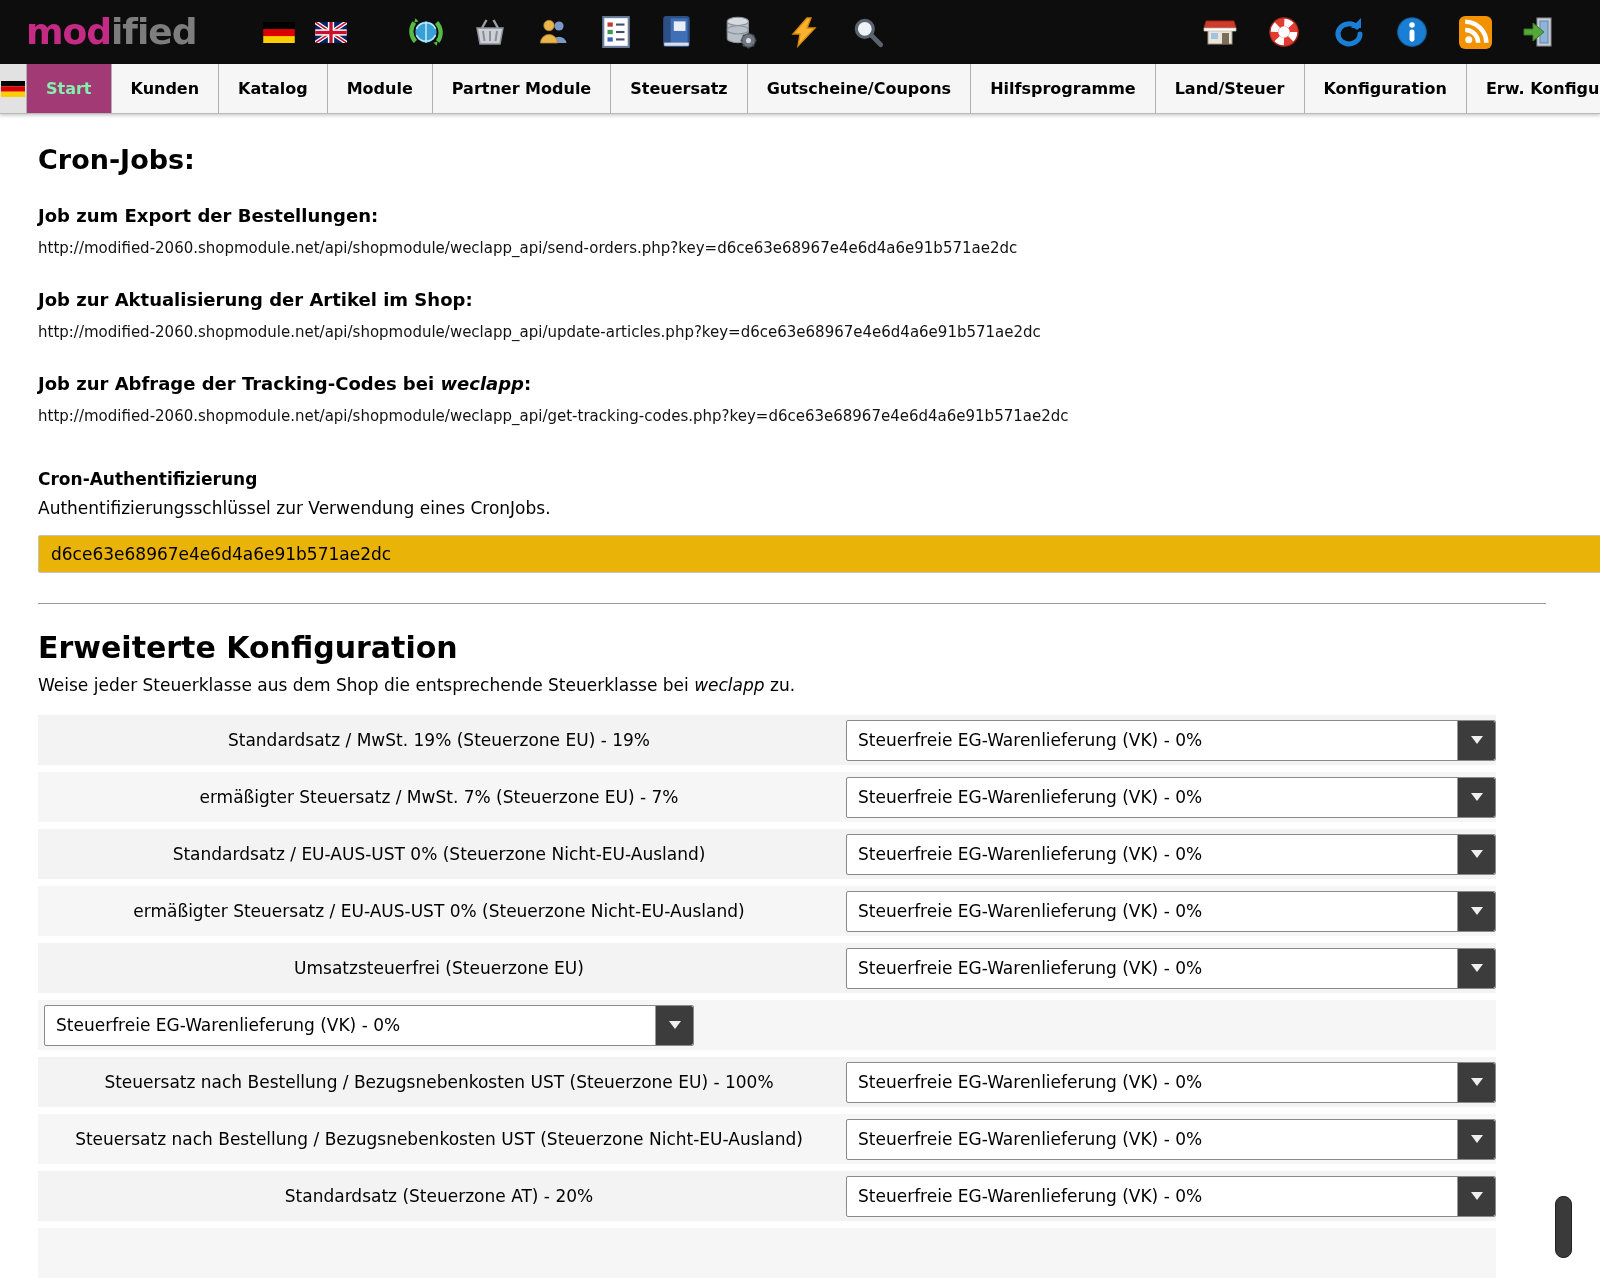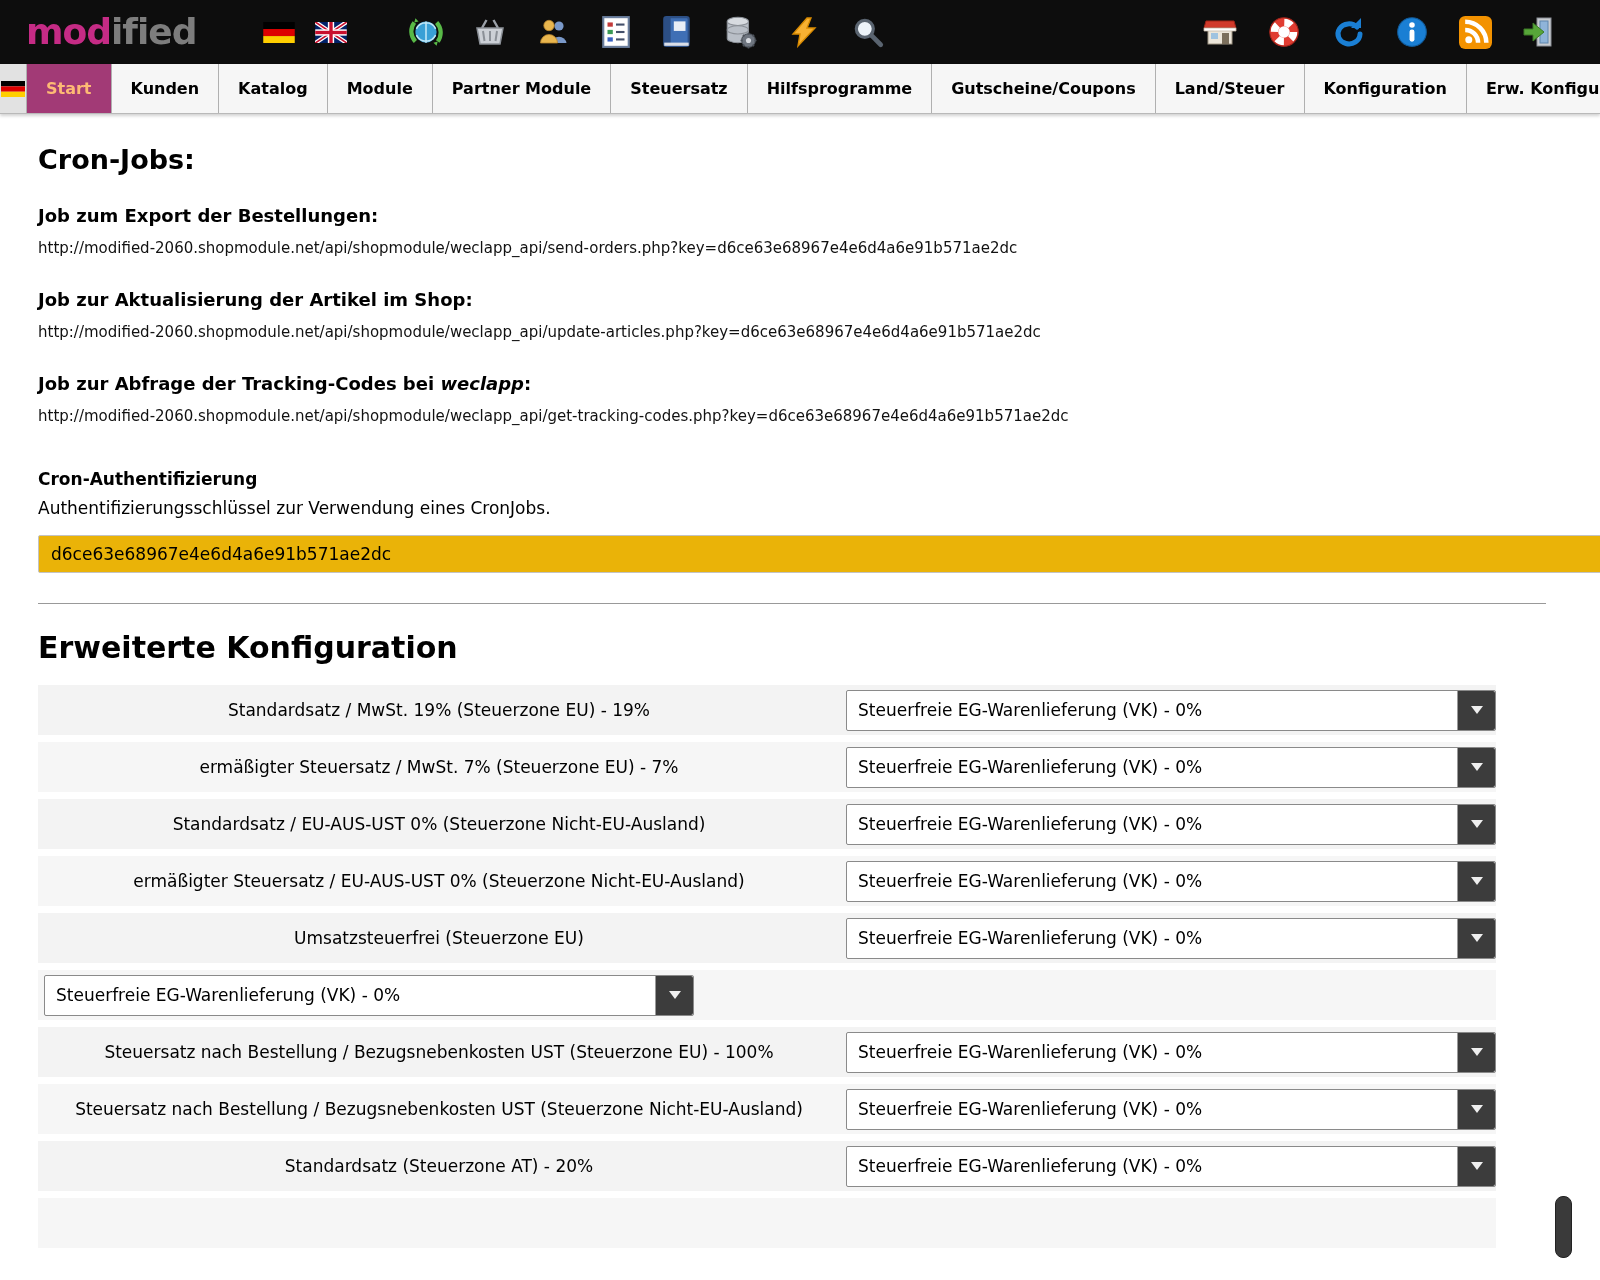--- a/index.html
+++ b/index.html
@@ -16,21 +16,21 @@
   .right-icons { margin-left:auto; display:flex; align-items:center; gap:30px; padding-right:18px; }
   .tb-icon { display:inline-flex; align-items:center; justify-content:center; cursor:pointer; }
 
   
   .nav { height:50px; background:#f2f2f2; display:flex; align-items:stretch;
     border-bottom:1px solid #b9b9b9; box-shadow:0 2px 3px rgba(0,0,0,.18); position:relative; z-index:2; }
   .nav-flag { width:42px; display:flex; align-items:center; justify-content:center;
     background:#e2e2e2; border-right:1px solid #b0b0b0; cursor:pointer; }
   .tab { display:flex; align-items:center; padding:0 19px; font-size:16px; font-weight:bold;
     background:#f6f6f6; border-right:1px solid #b0b0b0; cursor:pointer; white-space:nowrap; }
-  .tab.active { background:#a23a76; color:#fdba74; }
+  .tab.active { background:#a23a76; color:#86efac; }
 
   
   .content { padding:20px 0 0 38px; width:1600px; }
   .page-title { font-size:27px; font-weight:bold; margin:10px 0 30px; }
   .job { margin-bottom:32px; }
   .job-label { font-size:18px; font-weight:bold; margin-bottom:13px; }
   .job-label em { font-style:italic; }
   .job-url { font-size:15px; color:#111; }
 
   .cron-auth { margin-top:44px; }
@@ -215,22 +215,22 @@
         <rect y="6.7" width="30" height="6.7" fill="#d00"></rect>
         <rect y="13.4" width="30" height="6.6" fill="#ffce00"></rect>
       </svg>
   </div>
   <div class="tab active">Start</div>
   <div class="tab">Kunden</div>
   <div class="tab">Katalog</div>
   <div class="tab">Module</div>
   <div class="tab">Partner Module</div>
   <div class="tab">Steuersatz</div>
+  <div class="tab">Gutscheine/Coupons</div>
   <div class="tab">Hilfsprogramme</div>
-  <div class="tab">Gutscheine/Coupons</div>
   <div class="tab">Land/Steuer</div>
   <div class="tab">Konfiguration</div>
   <div class="tab">Erw. Konfiguration</div>
 </nav>
 
 <main class="content">
 
   <h1 class="page-title">Cron-Jobs:</h1>
 
   <section class="job">
@@ -251,20 +251,21 @@
   <section class="cron-auth">
     <div class="cron-auth-title">Cron-Authentifizierung</div>
     <div class="cron-auth-desc">Authentifizierungsschlüssel zur Verwendung eines CronJobs.</div>
     <input class="key-input" type="text" value="d6ce63e68967e4e6d4a6e91b571ae2dc" style="">
   </section>
 
   <hr class="divider">
 
   <h2 class="adv-title">Erweiterte Konfiguration</h2>
 
+  <div class="adv-desc"><span>Weise jeder Steuerklasse aus dem Shop die entsprechende Steuerklasse bei </span><em>weclapp</em><span> zu.</span></div>
 
   <div class="tax-table">
 
     <div class="tax-row">
       <div class="tax-label">Standardsatz / MwSt. 19% (Steuerzone EU) - 19%</div>
       <div class="select">
         <span class="select-text">Steuerfreie EG-Warenlieferung (VK) - 0%</span>
         <span class="select-btn">
             <span class="select-arrow"></span>
           </span>

